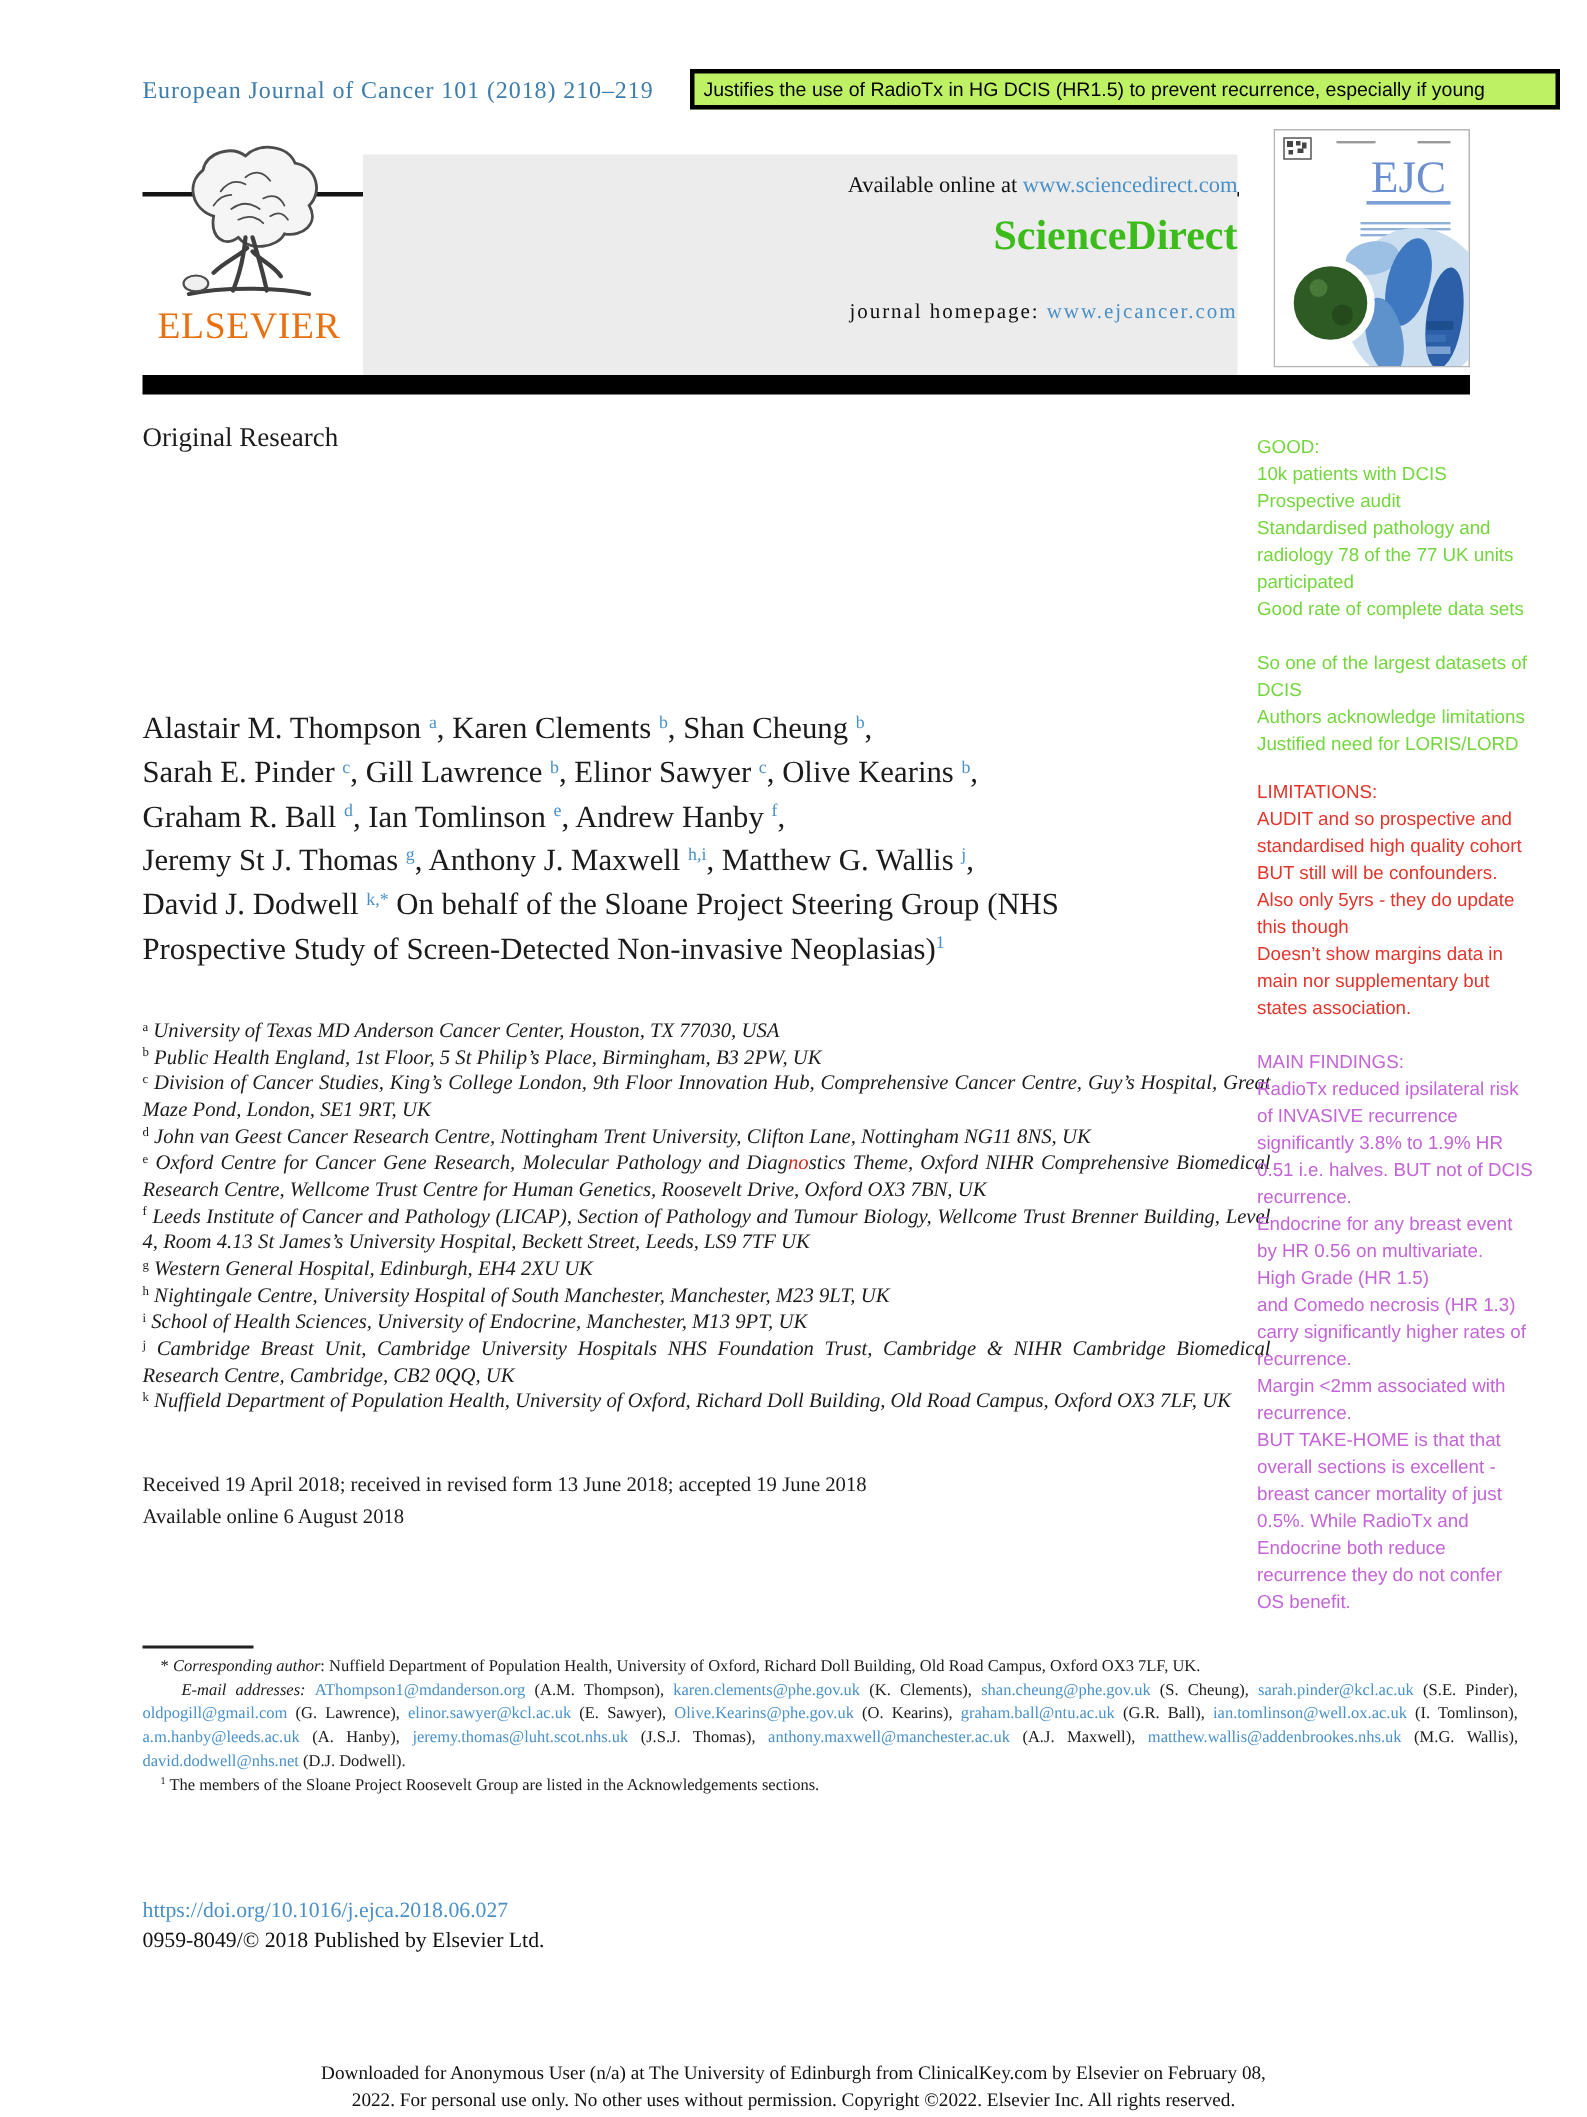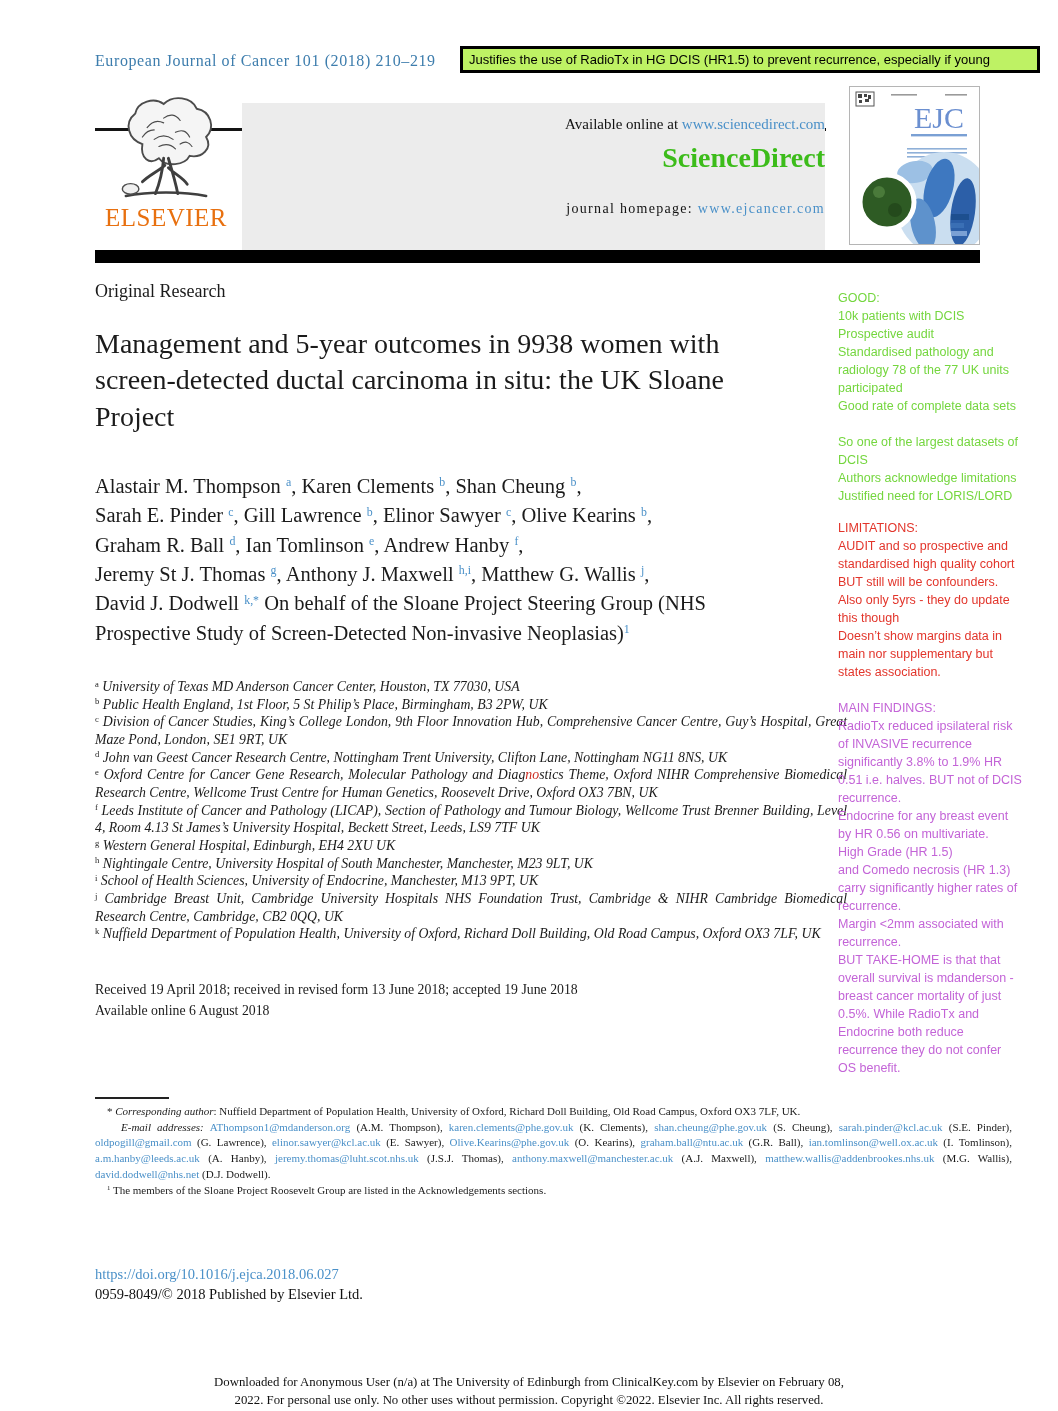--- a/index.html
+++ b/index.html
@@ -139,25 +139,20 @@
         <rect x="102" y="137" width="13" height="5" fill="#3a6fb5"></rect>
         <rect x="102" y="145" width="16" height="5" fill="#7aa0d4"></rect>
       </g>
     </svg>
   </div>
 
   <div class="black-bar"></div>
 
   <div class="main">
     <div class="section">Original Research</div>
-    <div class="title">
-        <div class="ln">Management and 5-year outcomes in 9938 women with</div>
-        <div class="ln">screen-detected ductal carcinoma in situ: the UK Sloane</div>
-        <div class="ln">Project</div>
-      </div>
     <div class="authors">
         <div class="ln"><span>Alastair M. Thompson </span><span class="sup">a</span><span>, Karen Clements </span><span class="sup">b</span><span>, Shan Cheung </span><span class="sup">b</span><span>,</span></div>
         <div class="ln"><span>Sarah E. Pinder </span><span class="sup">c</span><span>, Gill Lawrence </span><span class="sup">b</span><span>, Elinor Sawyer </span><span class="sup">c</span><span>, Olive Kearins </span><span class="sup">b</span><span>,</span></div>
         <div class="ln"><span>Graham R. Ball </span><span class="sup">d</span><span>, Ian Tomlinson </span><span class="sup">e</span><span>, Andrew Hanby </span><span class="sup">f</span><span>,</span></div>
         <div class="ln"><span>Jeremy St J. Thomas </span><span class="sup">g</span><span>, Anthony J. Maxwell </span><span class="sup">h,i</span><span>, Matthew G. Wallis </span><span class="sup">j</span><span>,</span></div>
         <div class="ln"><span>David J. Dodwell </span><span class="sup">k,*</span><span> On behalf of the Sloane Project Steering Group (NHS</span></div>
         <div class="ln"><span>Prospective Study of Screen-Detected Non-invasive Neoplasias)</span><span class="sup">1</span></div>
       </div>
     <div class="affils">
         <div class="ln"><span class="bsup">a</span><span> University of Texas MD Anderson Cancer Center, Houston, TX 77030, USA</span></div>
@@ -213,21 +208,21 @@
         <div class="ln">recurrence.</div>
         <div class="ln">Endocrine for any breast event</div>
         <div class="ln">by HR 0.56 on multivariate.</div>
         <div class="ln">High Grade (HR 1.5)</div>
         <div class="ln">and Comedo necrosis (HR 1.3)</div>
         <div class="ln">carry significantly higher rates of</div>
         <div class="ln">recurrence.</div>
         <div class="ln">Margin &lt;2mm associated with</div>
         <div class="ln">recurrence.</div>
         <div class="ln">BUT TAKE-HOME is that that</div>
-        <div class="ln">overall survival is mdanderson -</div>
+        <div class="ln">overall sections is excellent -</div>
         <div class="ln">breast cancer mortality of just</div>
         <div class="ln">0.5%. While RadioTx and</div>
         <div class="ln">Endocrine both reduce</div>
         <div class="ln">recurrence they do not confer</div>
         <div class="ln">OS benefit.</div>
       </div>
   </div>
 
   <div class="fn-rule"></div>
 

